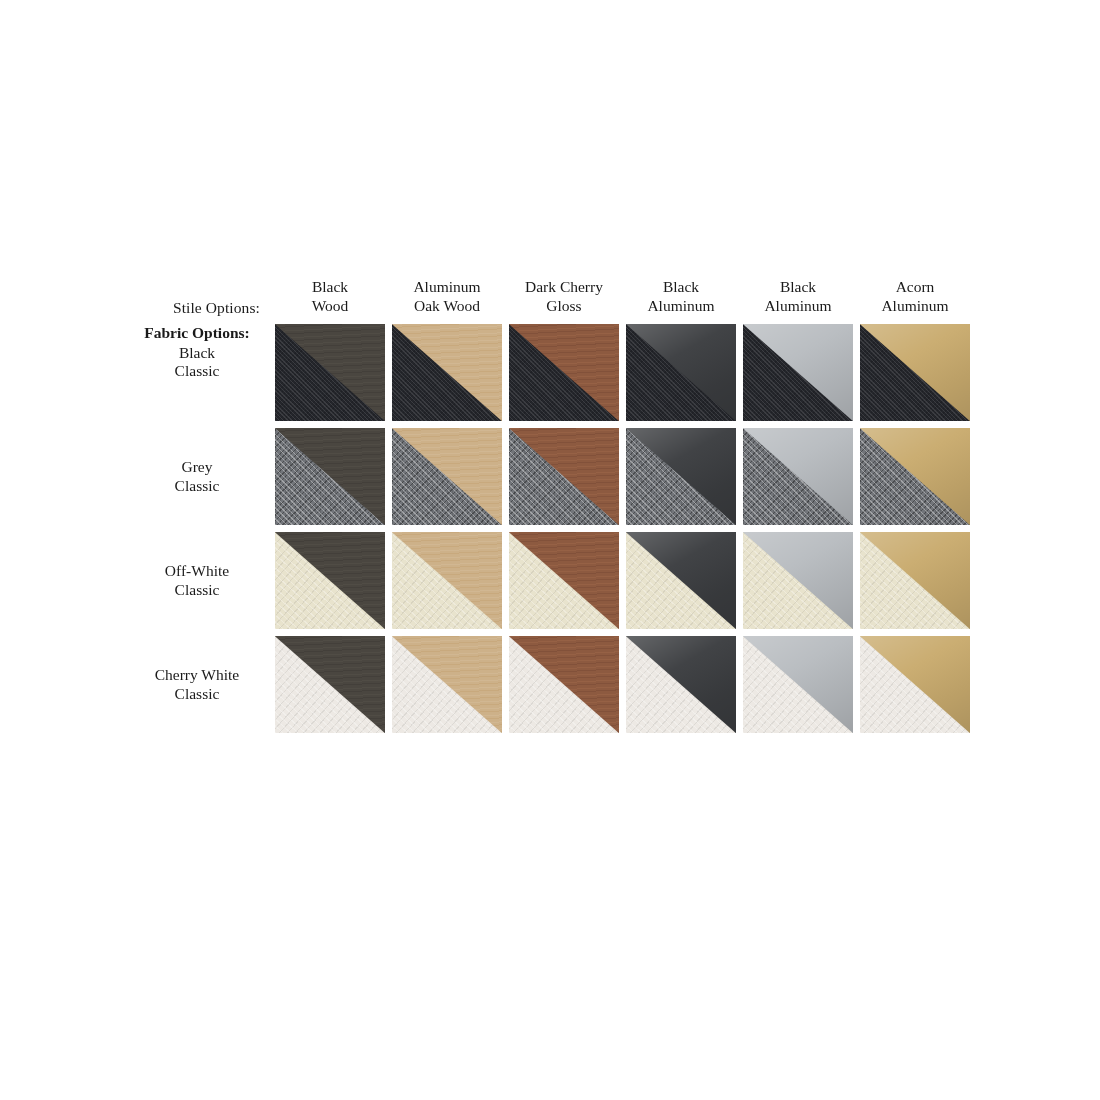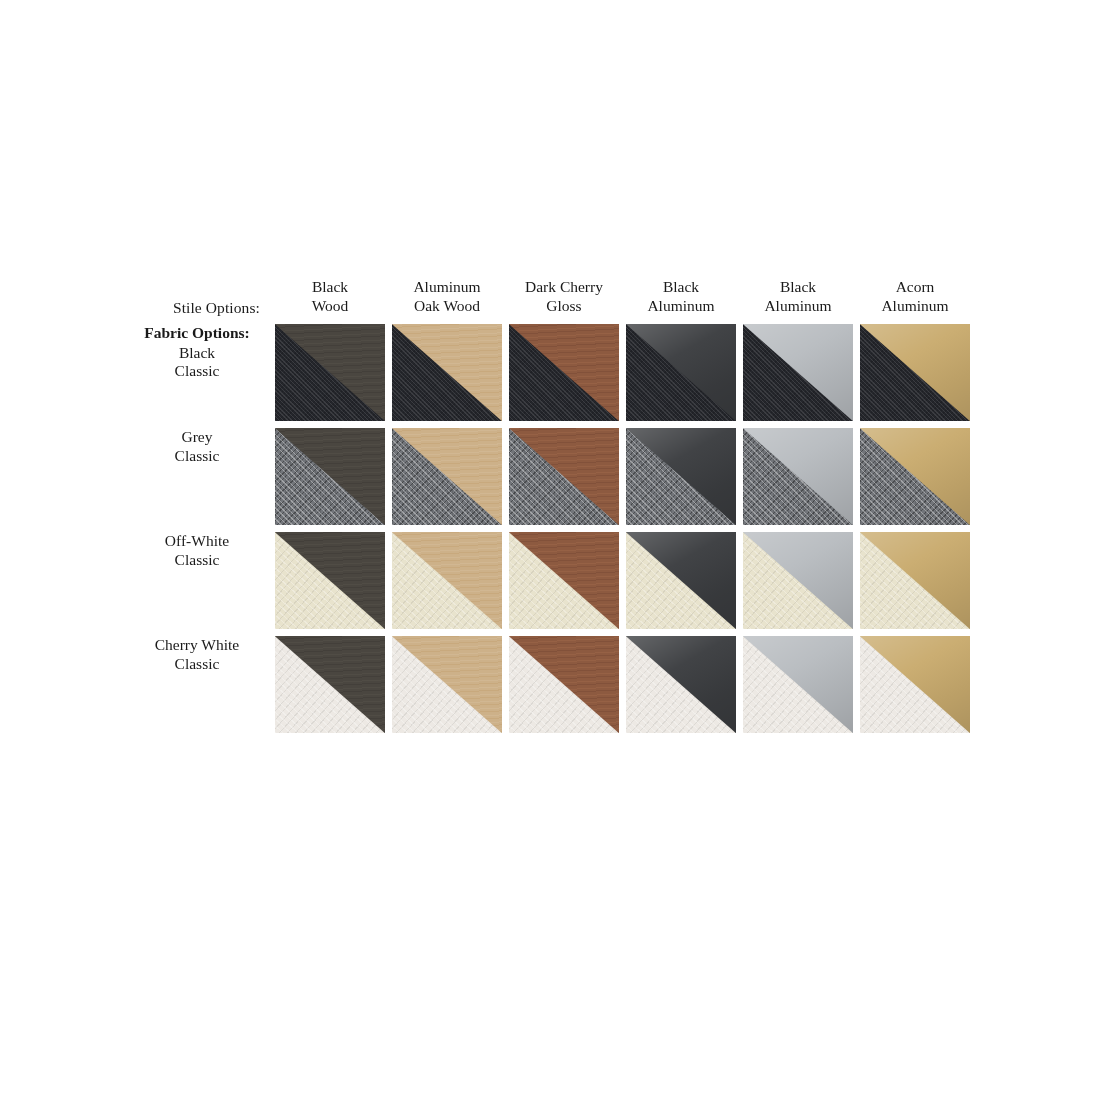--- a/index.html
+++ b/index.html
@@ -64,21 +64,21 @@
     align-items: stretch;
   }
   .body-row.first { margin-top: 5px; }
 
   .row-label {
     font-size: 15.5px;
     line-height: 1.2;
     text-align: center;
     display: flex;
     flex-direction: column;
-    justify-content: flex-start;
+    justify-content: center;
     align-items: center;
     white-space: pre-line;
     padding-right: 4px;
   }
   .row-label .kicker {
     font-weight: bold;
     display: block;
     margin-bottom: 1px;
   }
   .row-label.top-aligned {

